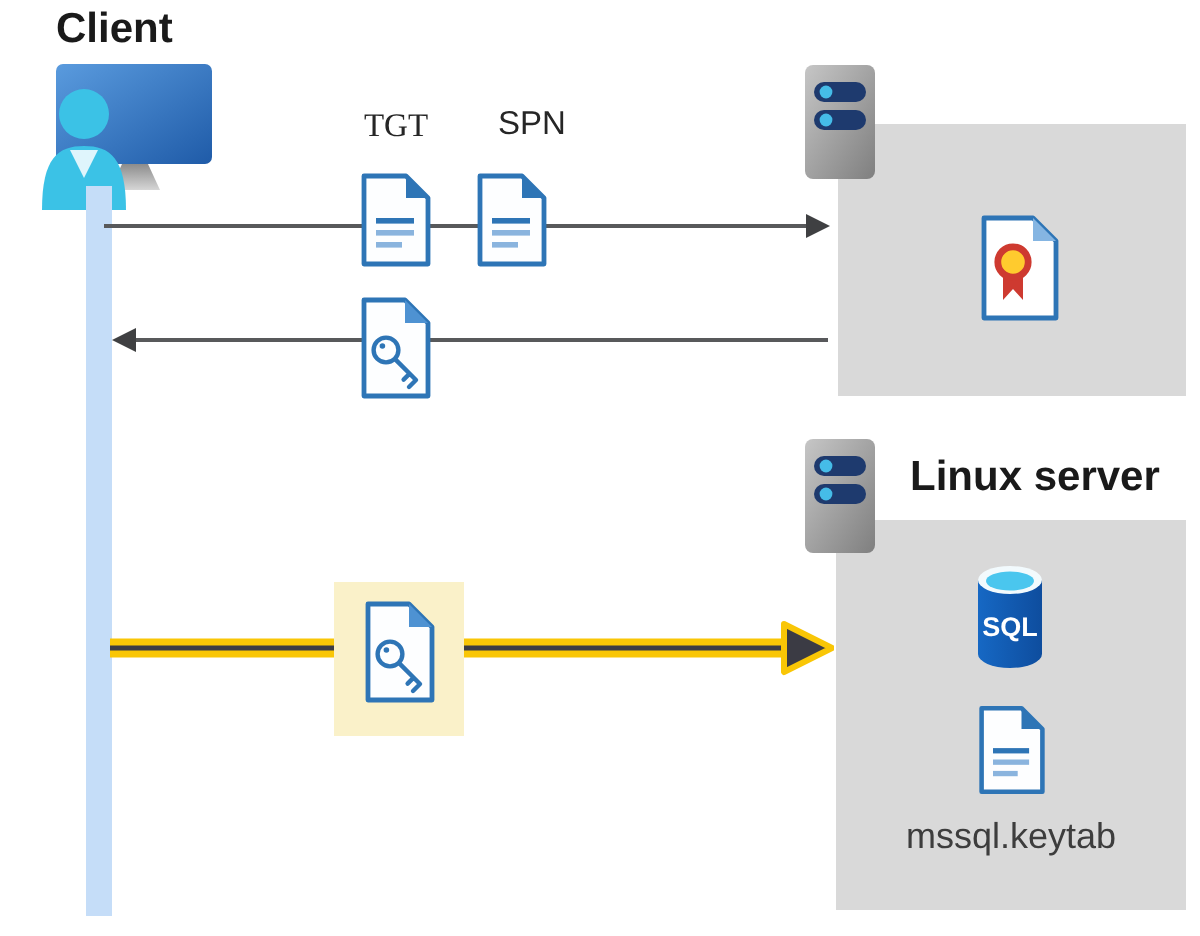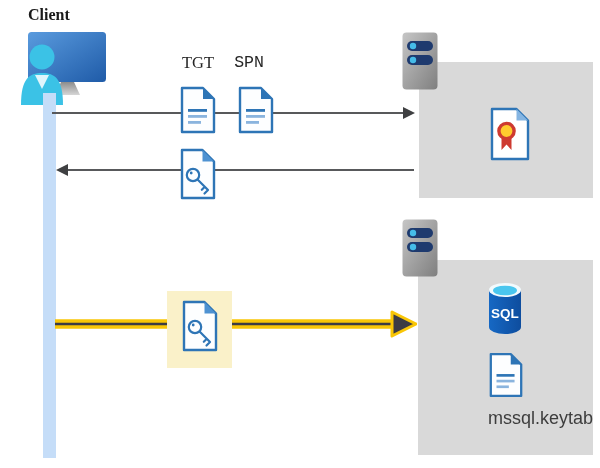--- a/index.html
+++ b/index.html
@@ -1,35 +1,35 @@
 <!DOCTYPE html>
 <html><head>
 <meta charset="utf-8">
 <style>
   html,body{margin:0;padding:0;background:#fff;}
   #canvas{
     position:relative;width:600px;height:468px;background:#ffffff;
     font-family:"Liberation Sans","DejaVu Sans",sans-serif;overflow:hidden;
   }
   .abs{position:absolute;}
-  .heading{font-size:16px;font-weight:bold;color:#1a1a1a;line-height:23px;font-family:Liberation Serif, serif;}
+  .heading{font-size:21px;font-weight:bold;color:#1a1a1a;line-height:23px;}
   .ticket-label{font-size:16.5px;color:#262626;text-align:center;}
   .gray-box{background:#D9D9D9;}
   .timeline{background:#C5DDF8;}
   .highlight{background:#FAF1C9;}
-  .keytab-label{font-size:18px;color:#3d3d3d;text-align:right;}
+  .keytab-label{font-size:18px;color:#3d3d3d;text-align:center;}
   svg{display:block;}
 
   
   #client-label{left:28px;top:3px;}
   #client-icon{left:13px;top:29px;}
   #client-timeline{left:43px;top:93px;width:13px;height:365px;}
   #arrow-request{left:52px;top:105px;}
   #tgt-label{left:172px;top:53px;width:52px;font-family:Liberation Serif, serif;}
-  #spn-label{left:221px;top:53px;width:56px;font-family:Liberation Mono, monospace;}
+  #spn-label{left:238px;top:53px;width:56px;}
   #tgt-doc{left:178px;top:86px;}
   #spn-doc{left:236px;top:86px;}
   #arrow-response{left:56px;top:162px;}
   #ticket-doc{left:178px;top:148px;}
   #dc-server-icon{left:402px;top:32px;}
   #dc-label{left:455px;top:5px;width:110px;}
   #dc-box{left:419px;top:62px;width:174px;height:136px;}
   #cert-icon{left:489px;top:107px;}
   #linux-server-icon{left:402px;top:219px;}
   #linux-label{left:455px;top:227px;width:140px;}
@@ -121,20 +121,21 @@
     <circle cx="11" cy="28" r="3.2" fill="#45BCE8"></circle>
   </svg>
 
   <svg id="cert-icon" class="abs" width="42" height="54" viewBox="0 0 42 54">
     <path d="M3 2 H27.5 L39 13.5 V52 H3 Z" fill="#FFFFFF" stroke="#2E75B6" stroke-width="2.4" stroke-linejoin="round"></path>
     <path d="M27.5 2 V13.5 H39 Z" fill="#85B5E2"></path>
     <path d="M12.5 28 L12.5 43 L17.5 37.5 L22.5 43 L22.5 28 Z" fill="#CE3A30"></path>
     <circle cx="17.5" cy="24" r="7.6" fill="#FFCB2E" stroke="#CE3A30" stroke-width="3.4"></circle>
   </svg>
 
+  <div id="linux-label" class="abs heading">Linux server</div>
   <div id="linux-box" class="abs gray-box"></div>
 
   <svg id="linux-server-icon" class="abs" width="36" height="58" viewBox="0 0 36 58">
     <defs>
       <linearGradient id="srvG2" x1="0" y1="0" x2="1" y2="1">
         <stop offset="0" stop-color="#C6C6C6"></stop>
           <stop offset="1" stop-color="#7F7F7F"></stop>
       </linearGradient>
     </defs>
     <rect x="0.5" y="0.5" width="35" height="57" rx="4" fill="url(#srvG2)"></rect>

